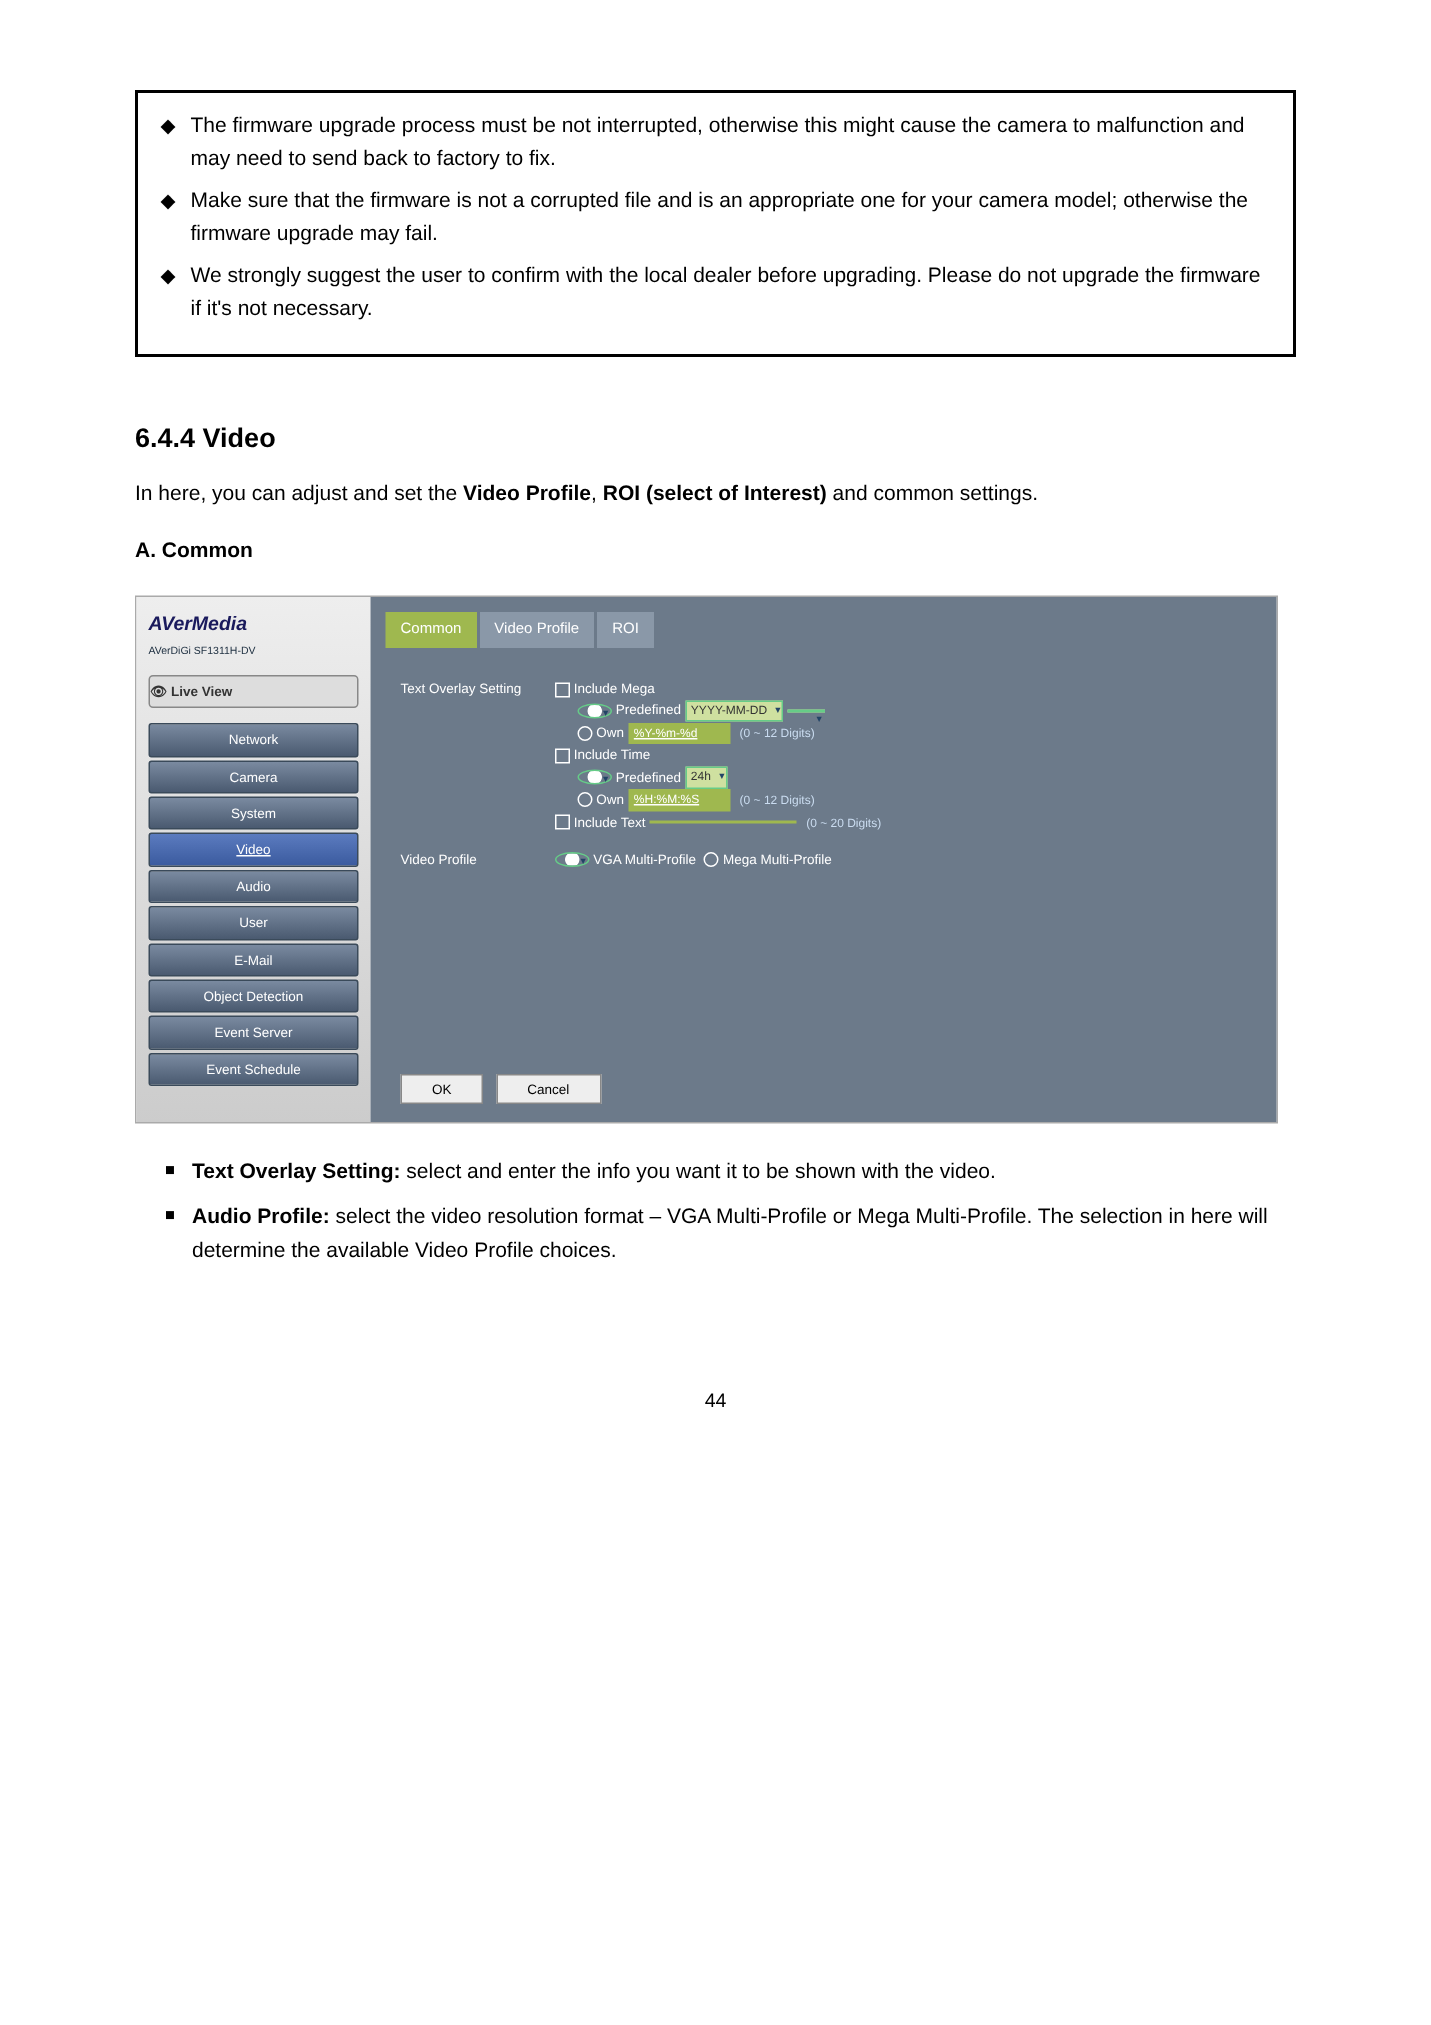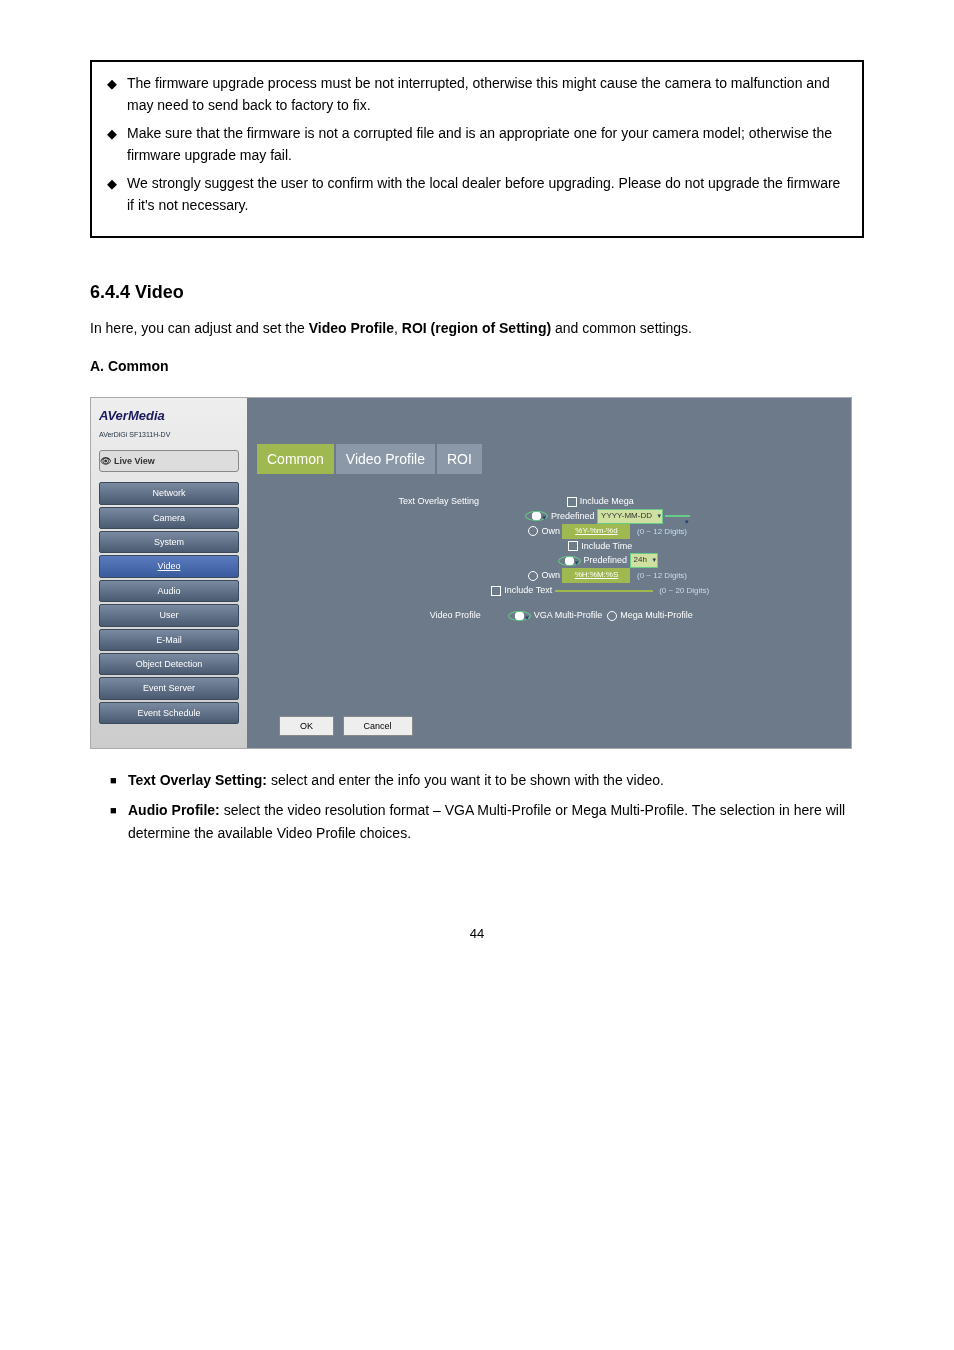--- a/index.html
+++ b/index.html
@@ -110,33 +110,31 @@
     position: relative;
     font-size: 9px;
     color: #fff;
   }
   .tabs {
     display: flex;
     margin: 10px 0 0 10px;
   }
   .tab {
     padding: 4px 10px;
-    font-size: 14px;
+    font-size: 10px;
     background: #8a98a8;
     color: #fff;
     margin-right: 2px;
-    margin-top: 36px;
   }
   .tab.active {
     background: #9fb84f;
     color: #fff;
   }
   .form-area {
     padding: 20px;
-    text-align: center;
   }
   .flabel {
     display: inline-block;
     width: 100px;
     color: #fff;
     font-size: 9px;
     vertical-align: top;
   }
   .fcontent {
     display: inline-block;
@@ -179,21 +177,21 @@
     right: 1px;
     top: 0;
     font-size: 7px;
     color: #246;
   }
   .hint { color: #cadcf0; font-size: 8px; margin-left: 4px; }
   .sub { margin-left: 15px; }
   .btnrow {
     position: absolute;
     bottom: 12px;
-    left: 32px;
+    left: 20px;
   }
   .btn {
     display: inline-block;
     background: #eee;
     color: #000;
     border: 1px solid #888;
     padding: 2px 20px;
     font-size: 9px;
     margin-right: 6px;
   }
@@ -236,21 +234,21 @@
       <div class="dia">◆</div>
       <div class="notice-text">We strongly suggest the user to confirm with the local dealer before upgrading. Please do not upgrade the firmware if it's not necessary.</div>
     </div>
   </div>
 
   <div class="section-title">
     <span>6.4.4</span> <span>Video</span>
   </div>
 
   <div class="body-text">
-    <span>In here, you can adjust and set the </span><b>Video Profile</b><span>, </span><b>ROI (region of Setting)</b><span> and common settings.</span>
+    <span>In here, you can adjust and set the </span><b>Video Profile</b><span>, </span><b>ROI (select of Interest)</b><span> and common settings.</span>
   </div>
 
   <div class="subsection">A. Common</div>
 
   <div class="screenshot">
     <div class="ss-inner">
       <div class="ss-left">
         <div class="logo">AVerMedia</div>
         <div class="sublogo">AVerDiGi SF1311H-DV</div>
         <div class="liveview">👁 Live View</div>

